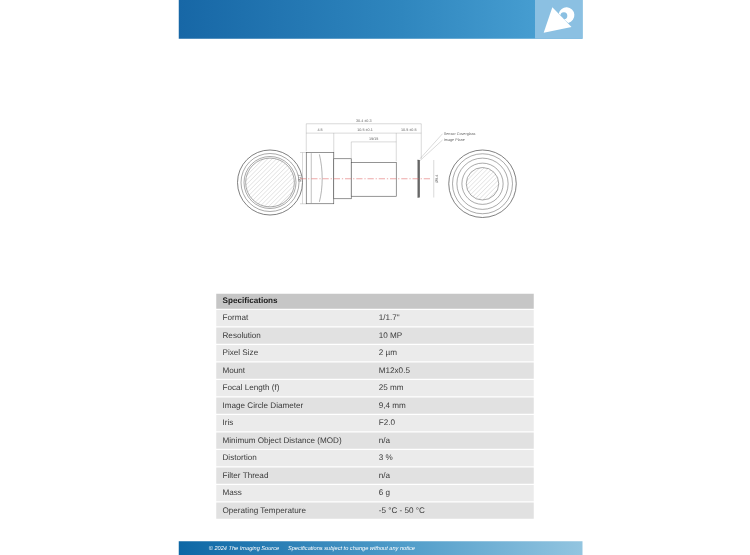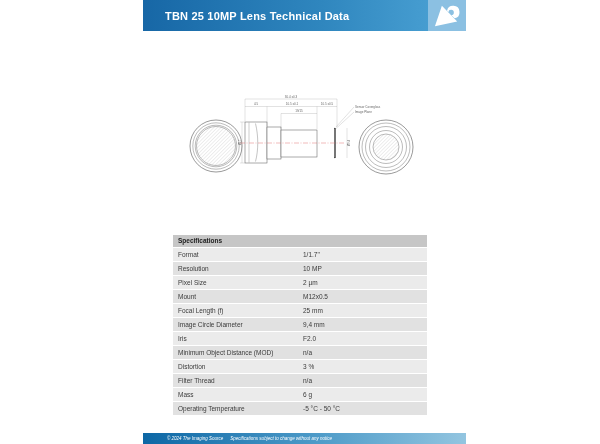--- a/index.html
+++ b/index.html
@@ -47,21 +47,20 @@
     background:linear-gradient(90deg,#0d67a5 0%, #4f9cc9 55%, #93c5e0 100%);
     color:#ffffff; font-size:4.5px; font-style:italic;
     display:flex; align-items:center; gap:7px; padding-left:24px; box-sizing:border-box;
     white-space:nowrap;
   }
 </style>
 </head>
 <body>
 
 <div class="header">
-  <span class="header-title">TBN 25 10MP Lens Technical Data</span>
   <div class="logo-box">
     <svg viewBox="0 0 32 28" width="30" height="26">
       <path d="M3 25 L10.5 3 L27 20 Z" fill="#ffffff"></path>
       <path d="M16 8.5 a6.8 6.8 0 1 1 8.2 8 l-3.6 -3.2 a3 3 0 1 0 -3.2 -3.4 z" fill="#ffffff"></path>
     </svg>
   </div>
 </div>
 
 <svg class="drawing" viewBox="0 0 240 95">
   <defs>

